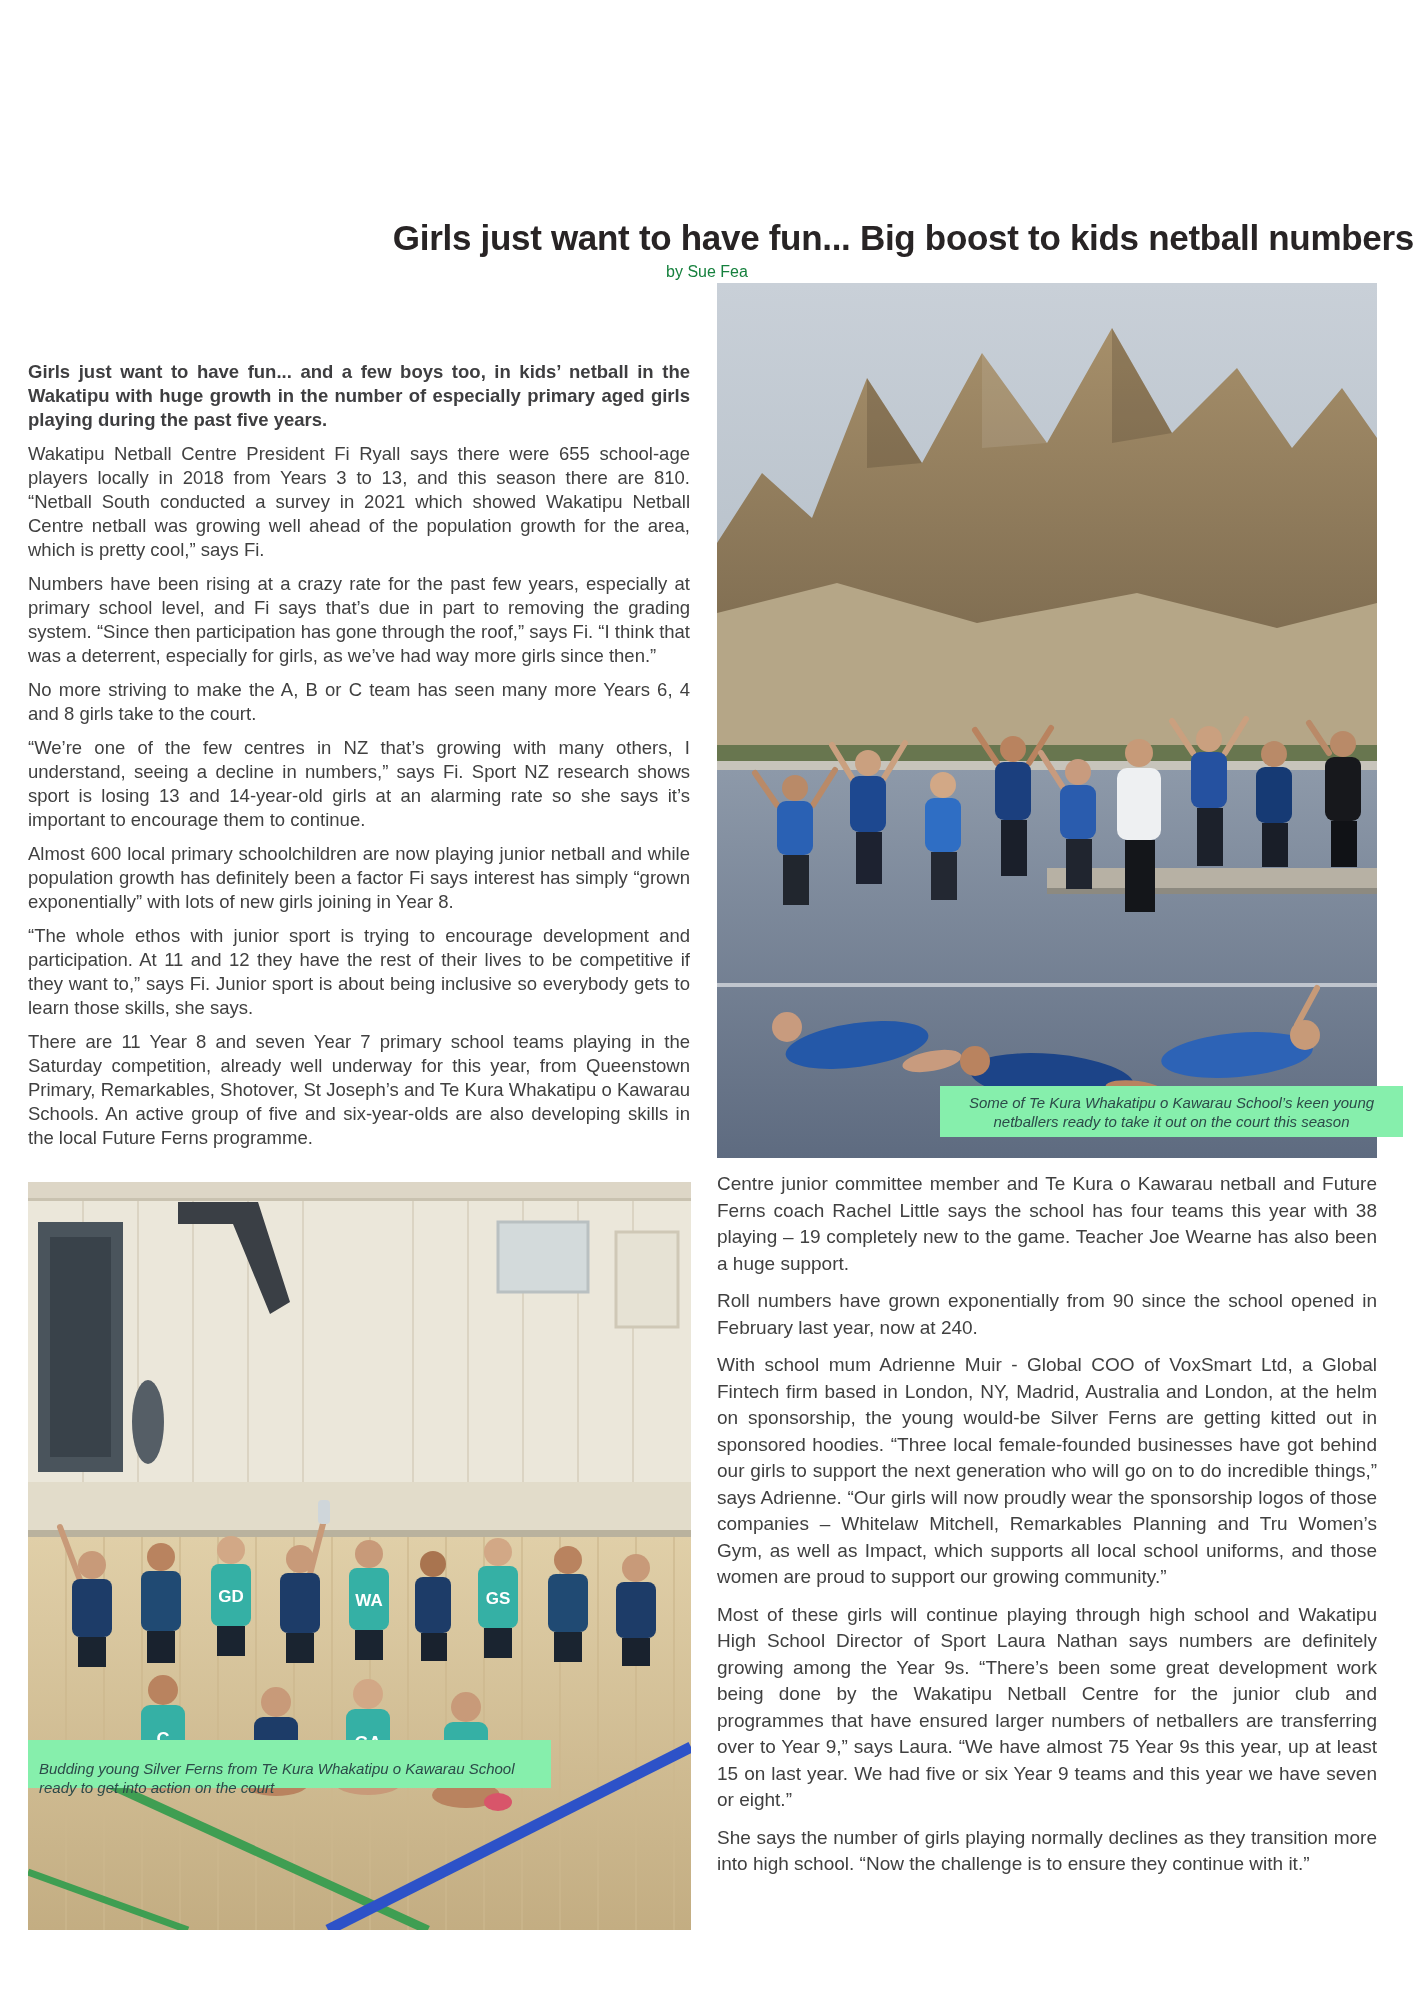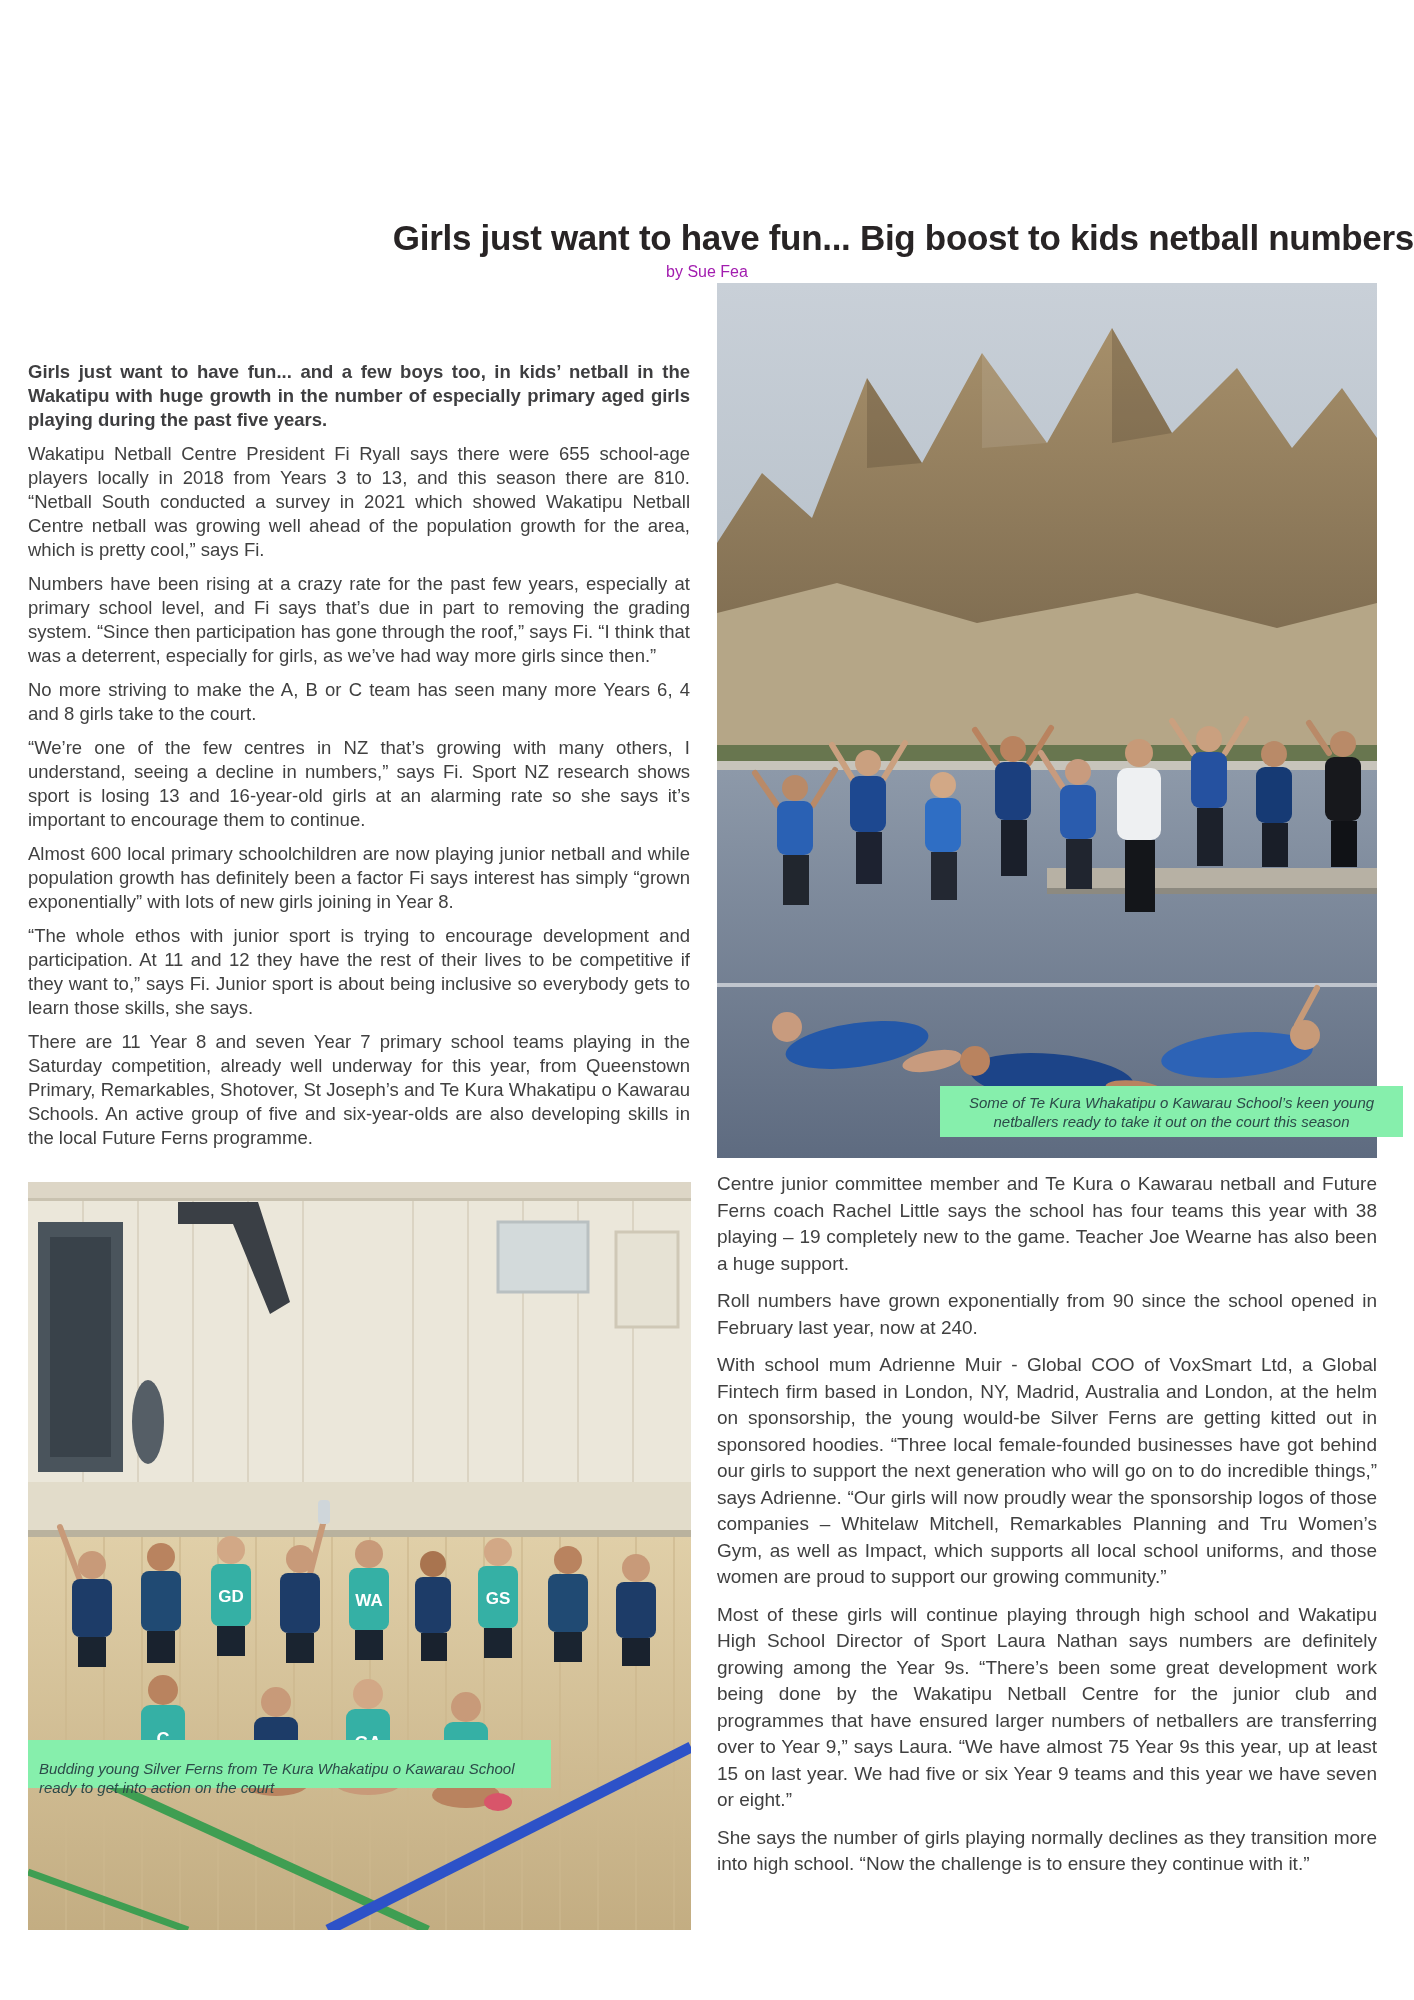--- a/index.html
+++ b/index.html
@@ -2,21 +2,21 @@
 <html><head>
 <meta charset="utf-8">
 <style>
   html,body{margin:0;padding:0;background:#ffffff;}
   body{width:1414px;height:2000px;position:relative;overflow:hidden;
        font-family:"Liberation Sans", sans-serif;}
 
   .title{position:absolute;top:218px;left:0;width:1414px;text-align:right;
          font-size:35px;font-weight:bold;color:#282425;letter-spacing:-0.3px;}
   .byline{position:absolute;top:263px;left:0;width:1414px;text-align:center;
-          font-size:16px;color:#a21caf;}
+          font-size:16px;color:#15803d;}
 
   .col{position:absolute;}
   .col p{margin:0 0 10px;text-align:justify;color:#404040;}
   #col-left{left:28px;top:360px;width:662px;}
   #col-left p{font-size:18.5px;line-height:24px;}
   #col-left p.intro{font-weight:bold;color:#3e3e40;}
   #col-right{left:717px;top:1171px;width:660px;}
   #col-right p{font-size:19px;line-height:26.5px;margin:0 0 11px;}
 
   .photo{position:absolute;overflow:hidden;background:#9aa5b1;}
@@ -33,21 +33,21 @@
 <body>
 
 <div class="title">Girls just want to have fun... Big boost to kids netball numbers</div>
 <div class="byline">by Sue Fea</div>
 
 <div id="col-left" class="col">
   <p class="intro">Girls just want to have fun... and a few boys too, in kids’ netball in the Wakatipu with huge growth in the number of especially primary aged girls playing during the past five years.</p>
   <p>Wakatipu Netball Centre President Fi Ryall says there were 655 school-age players locally in 2018 from Years 3 to 13, and this season there are 810. “Netball South conducted a survey in 2021 which showed Wakatipu Netball Centre netball was growing well ahead of the population growth for the area, which is pretty cool,” says Fi.</p>
   <p>Numbers have been rising at a crazy rate for the past few years, especially at primary school level, and Fi says that’s due in part to removing the grading system. “Since then participation has gone through the roof,” says Fi. “I think that was a deterrent, especially for girls, as we’ve had way more girls since then.”</p>
   <p>No more striving to make the A, B or C team has seen many more Years 6, 4 and 8 girls take to the court.</p>
-  <p>“We’re one of the few centres in NZ that’s growing with many others, I understand, seeing a decline in numbers,” says Fi. Sport NZ research shows sport is losing 13 and 16-year-old girls at an alarming rate so she says it’s important to encourage them to continue.</p>
+  <p>“We’re one of the few centres in NZ that’s growing with many others, I understand, seeing a decline in numbers,” says Fi. Sport NZ research shows sport is losing 13 and 14-year-old girls at an alarming rate so she says it’s important to encourage them to continue.</p>
   <p>Almost 600 local primary schoolchildren are now playing junior netball and while population growth has definitely been a factor Fi says interest has simply “grown exponentially” with lots of new girls joining in Year 8.</p>
   <p>“The whole ethos with junior sport is trying to encourage development and participation. At 11 and 12 they have the rest of their lives to be competitive if they want to,” says Fi. Junior sport is about being inclusive so everybody gets to learn those skills, she says.</p>
   <p>There are 11 Year 8 and seven Year 7 primary school teams playing in the Saturday competition, already well underway for this year, from Queenstown Primary, Remarkables, Shotover, St Joseph’s and Te Kura Whakatipu o Kawarau Schools. An active group of five and six-year-olds are also developing skills in the local Future Ferns programme.</p>
 </div>
 
 <div id="photo-right" class="photo">
   <svg width="660" height="875" viewBox="0 0 660 875">
     <defs>
       <linearGradient id="sky" x1="0" y1="0" x2="0" y2="1">
         <stop offset="0" stop-color="#c9d0d8"></stop>

